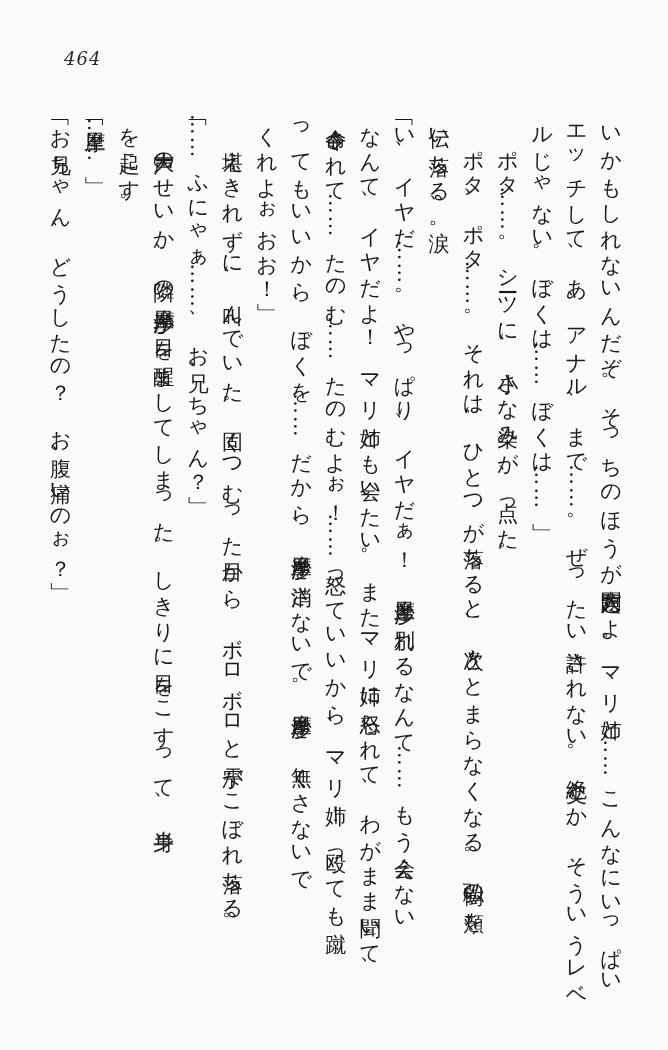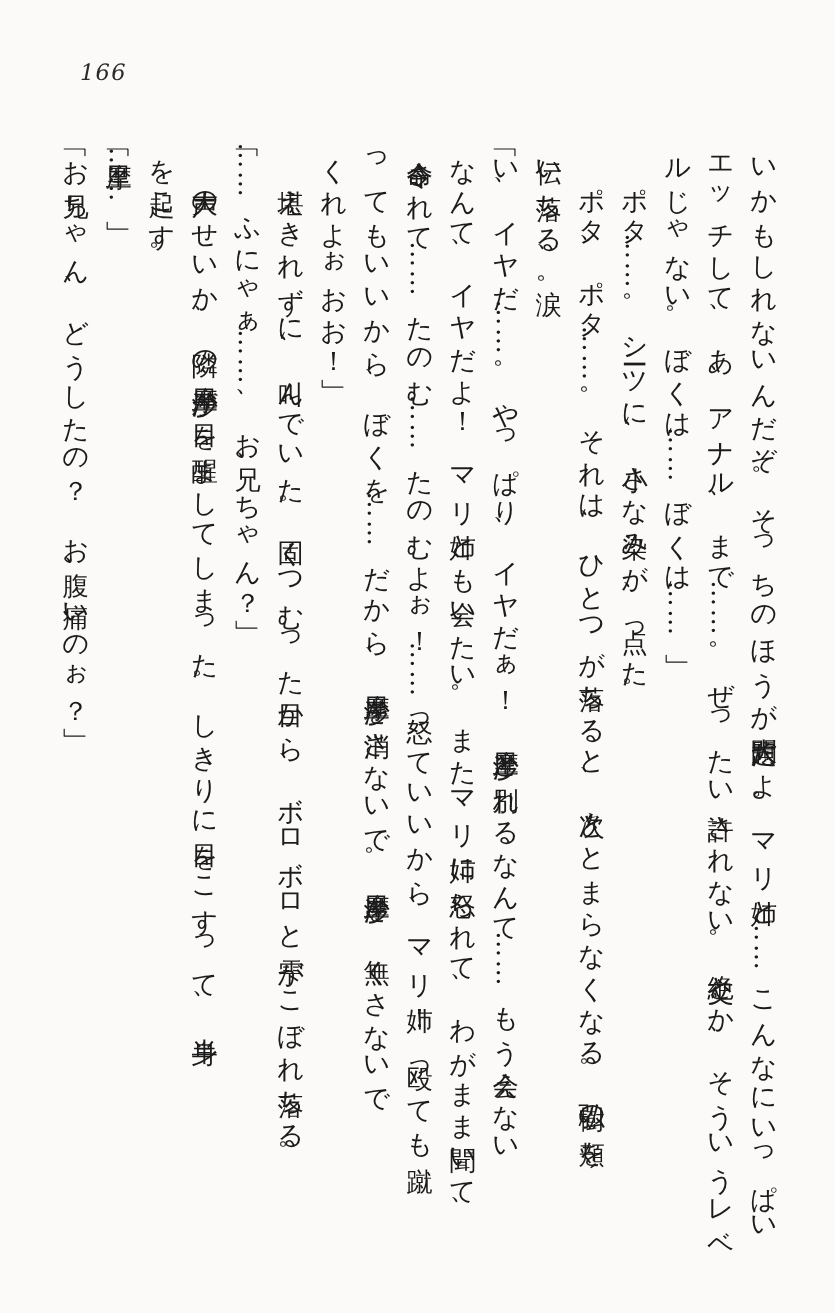--- a/index.html
+++ b/index.html
@@ -41,21 +41,21 @@
     white-space: nowrap;
   }
   .col.indent {
     text-indent: 23px;
   }
 </style>
 </head>
 <body>
 
 <div class="page">
-  <div class="page-number">166</div>
+  <div class="page-number">464</div>
 
   <div class="text-area">
     <p class="col">いかもしれないんだぞ。そっちのほうが大問題だよ。マリ姉と……こんなにいっぱい</p>
     <p class="col">エッチして、あ、アナル、まで……。ぜったい許されない。絶交とか、そういうレベ</p>
     <p class="col">ルじゃない。ぼくは……ぼくは……」</p>
     <p class="col indent">ポタ……。シーツに、小さな染みが、点った。</p>
     <p class="col indent">ポタ、ポタ……。それは、ひとつが落ちると、次々ととまらなくなる。弘樹の頬を</p>
     <p class="col">伝い落ちる、涙。</p>
     <p class="col">「い、イヤだ……。やっぱり、イヤだぁ！　摩里沙と別れるなんて……もう会えない</p>
     <p class="col">なんて、イヤだよ！　マリ姉とも会いたい。またマリ姉に怒られて、わがまま聞いて、</p>

